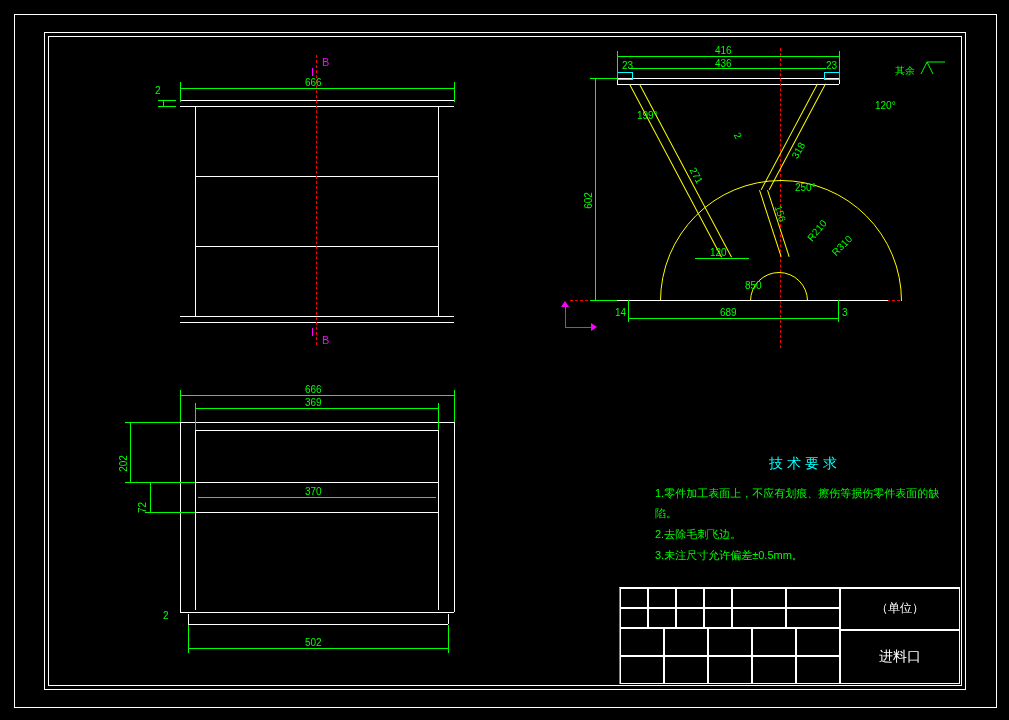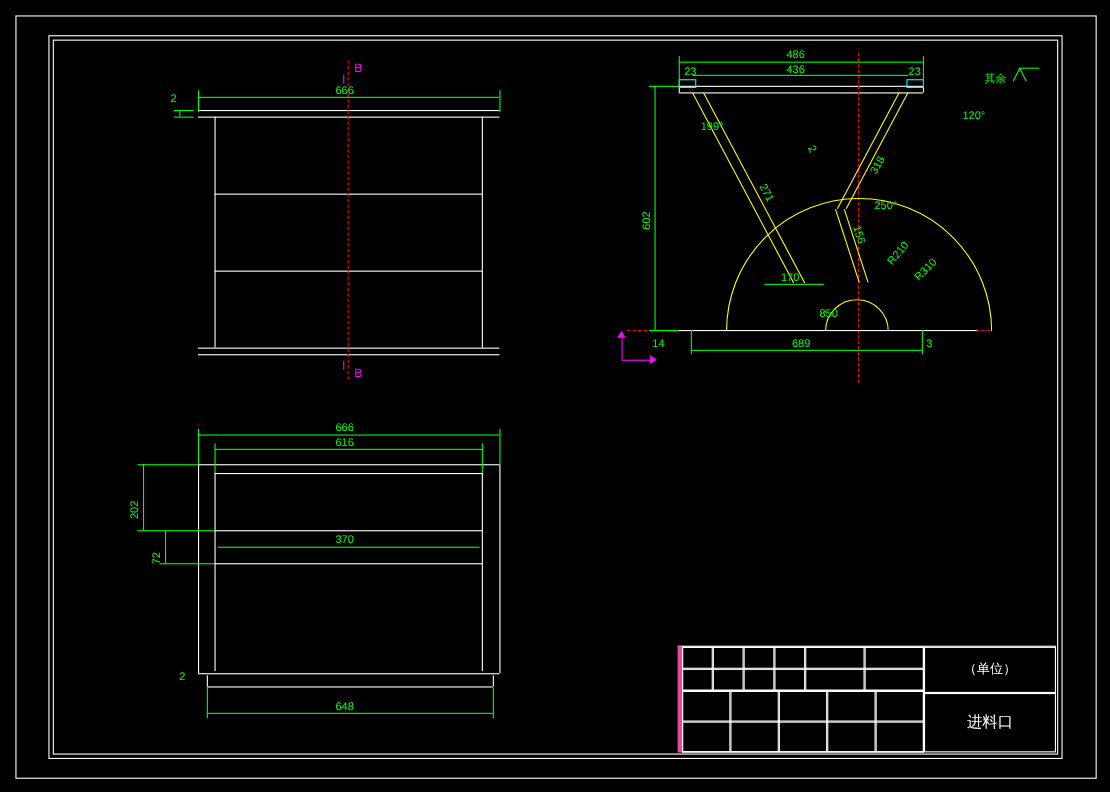--- a/index.html
+++ b/index.html
@@ -10,21 +10,21 @@
 
   
   .line{position:absolute;background:#fff}
   .dim{position:absolute;background:#00ff00}
   .dimtxt{position:absolute;color:#00ff00;font-size:10px;white-space:nowrap}
   .center-h{position:absolute;height:0;border-top:1px dashed #ff0000}
   .center-v{position:absolute;width:0;border-left:1px dashed #ff0000}
   .cyan{position:absolute;border:1px solid #00ffff}
 
   
-  .tb{position:absolute;right:0;bottom:0;width:340px;height:96px;border-top:1px solid #fff;border-left:4px solid #ec4899}
+  .tb{position:absolute;right:0;bottom:0;width:340px;height:96px;border-top:1px solid #fff;border-left:1px solid #ec4899}
   .tb .cell{position:absolute;border:1px solid #fff;box-sizing:border-box}
 
   
   .req{position:absolute;left:655px;top:450px;width:300px;color:#00ff00;font-size:11px;line-height:1.9}
   .req .title{color:#00ffff;font-size:14px;text-align:center;margin-bottom:6px;letter-spacing:4px}
 
   
   .arc{position:absolute;border:1px solid #ffff00;border-radius:50%;background:transparent}
   .y-line{position:absolute;background:#ffff00;height:1px;transform-origin:0 0}
 
@@ -89,28 +89,28 @@
     <div class="line" style="left:188px;top:614px;width:1px;height:10px"></div>
     <div class="line" style="left:448px;top:614px;width:1px;height:10px"></div>
 
     <div class="dim" style="left:180px;top:395px;width:274px;height:1px"></div>
     <div class="dim" style="left:180px;top:390px;width:1px;height:32px"></div>
     <div class="dim" style="left:454px;top:390px;width:1px;height:32px"></div>
     <div class="dimtxt" style="left:305px;top:384px">666</div>
     <div class="dim" style="left:195px;top:408px;width:244px;height:1px"></div>
     <div class="dim" style="left:195px;top:403px;width:1px;height:27px"></div>
     <div class="dim" style="left:438px;top:403px;width:1px;height:27px"></div>
-    <div class="dimtxt" style="left:305px;top:397px">616</div>
+    <div class="dimtxt" style="left:305px;top:397px">369</div>
     <div class="dim" style="left:198px;top:497px;width:238px;height:1px"></div>
     <div class="dimtxt" style="left:305px;top:486px">370</div>
 
     <div class="dim" style="left:188px;top:648px;width:260px;height:1px"></div>
     <div class="dim" style="left:188px;top:625px;width:1px;height:28px"></div>
     <div class="dim" style="left:448px;top:625px;width:1px;height:28px"></div>
-    <div class="dimtxt" style="left:305px;top:637px">648</div>
+    <div class="dimtxt" style="left:305px;top:637px">502</div>
 
     <div class="dim" style="left:130px;top:422px;width:1px;height:60px"></div>
     <div class="dim" style="left:125px;top:422px;width:55px;height:1px"></div>
     <div class="dim" style="left:125px;top:482px;width:70px;height:1px"></div>
     <div class="dimtxt" style="left:115px;top:458px;transform:rotate(-90deg)">202</div>
     <div class="dim" style="left:150px;top:482px;width:1px;height:30px"></div>
     <div class="dim" style="left:145px;top:512px;width:50px;height:1px"></div>
     <div class="dimtxt" style="left:137px;top:502px;transform:rotate(-90deg)">72</div>
     <div class="dimtxt" style="left:163px;top:610px">2</div>
   </div>
@@ -136,40 +136,40 @@
     <div class="arc" style="left:750px;top:272px;width:56px;height:56px;clip-path:inset(0 0 50% 0)"></div>
 
     <div class="line" style="left:608px;top:300px;width:280px;height:1px"></div>
 
     <div class="cyan" style="left:617px;top:72px;width:14px;height:6px"></div>
     <div class="cyan" style="left:824px;top:72px;width:14px;height:6px"></div>
 
     <div class="dim" style="left:617px;top:56px;width:222px;height:1px"></div>
     <div class="dim" style="left:617px;top:51px;width:1px;height:27px"></div>
     <div class="dim" style="left:839px;top:51px;width:1px;height:27px"></div>
-    <div class="dimtxt" style="left:715px;top:45px">486</div>
+    <div class="dimtxt" style="left:715px;top:45px">416</div>
     <div class="dim" style="left:630px;top:68px;width:196px;height:1px"></div>
     <div class="dimtxt" style="left:715px;top:58px">436</div>
     <div class="dimtxt" style="left:622px;top:60px">23</div>
     <div class="dimtxt" style="left:826px;top:60px">23</div>
 
     <div class="dim" style="left:595px;top:78px;width:1px;height:222px"></div>
     <div class="dim" style="left:590px;top:78px;width:27px;height:1px"></div>
     <div class="dim" style="left:590px;top:300px;width:27px;height:1px"></div>
     <div class="dimtxt" style="left:580px;top:195px;transform:rotate(-90deg)">602</div>
 
     <div class="dim" style="left:628px;top:318px;width:210px;height:1px"></div>
     <div class="dim" style="left:628px;top:300px;width:1px;height:22px"></div>
     <div class="dim" style="left:838px;top:300px;width:1px;height:22px"></div>
     <div class="dimtxt" style="left:720px;top:307px">689</div>
-    <div class="dimtxt" style="left:593px;top:307px">14</div>
+    <div class="dimtxt" style="left:615px;top:307px">14</div>
     <div class="dimtxt" style="left:842px;top:307px">3</div>
 
     <div class="dim" style="left:695px;top:258px;width:54px;height:1px"></div>
-    <div class="dimtxt" style="left:710px;top:247px">170</div>
+    <div class="dimtxt" style="left:710px;top:247px">120</div>
 
     <div class="dimtxt" style="left:637px;top:110px">199°</div>
     <div class="dimtxt" style="left:875px;top:100px">120°</div>
     <div class="dimtxt" style="left:795px;top:182px">250°</div>
     <div class="dimtxt" style="left:735px;top:130px;transform:rotate(62deg)">2</div>
 
     <div class="dimtxt" style="left:830px;top:240px;transform:rotate(-45deg)">R310</div>
     <div class="dimtxt" style="left:805px;top:225px;transform:rotate(-50deg)">R210</div>
     <div class="dimtxt" style="left:745px;top:280px">850</div>
     <div class="dimtxt" style="left:790px;top:145px;transform:rotate(-60deg)">318</div>
@@ -185,20 +185,26 @@
   </div>
 
   <div class="surf">
     <span class="dimtxt" style="position:static">其余</span>
     <svg width="32" height="20" style="vertical-align:middle">
       <polyline points="2,14 8,2 14,14" stroke="#00ff00" fill="none" stroke-width="1"></polyline>
       <line x1="8" y1="2" x2="26" y2="2" stroke="#00ff00" stroke-width="1"></line>
     </svg>
   </div>
 
+  <div class="req">
+    <div class="title">技术要求</div>
+    <div>1.零件加工表面上，不应有划痕、擦伤等损伤零件表面的缺陷。</div>
+    <div>2.去除毛刺飞边。</div>
+    <div>3.未注尺寸允许偏差±0.5mm。</div>
+  </div>
 
   <div style="position:absolute;left:620px;top:588px;width:340px;height:96px">
     <div class="tb">
 
       <div class="cell" style="left:0;top:0;width:220px;height:96px"></div>
       <div class="cell" style="left:0;top:0;width:220px;height:20px"></div>
       <div class="cell" style="left:0;top:20px;width:220px;height:20px"></div>
       <div class="cell" style="left:0;top:40px;width:220px;height:28px"></div>
       <div class="cell" style="left:0;top:68px;width:220px;height:28px"></div>
 

